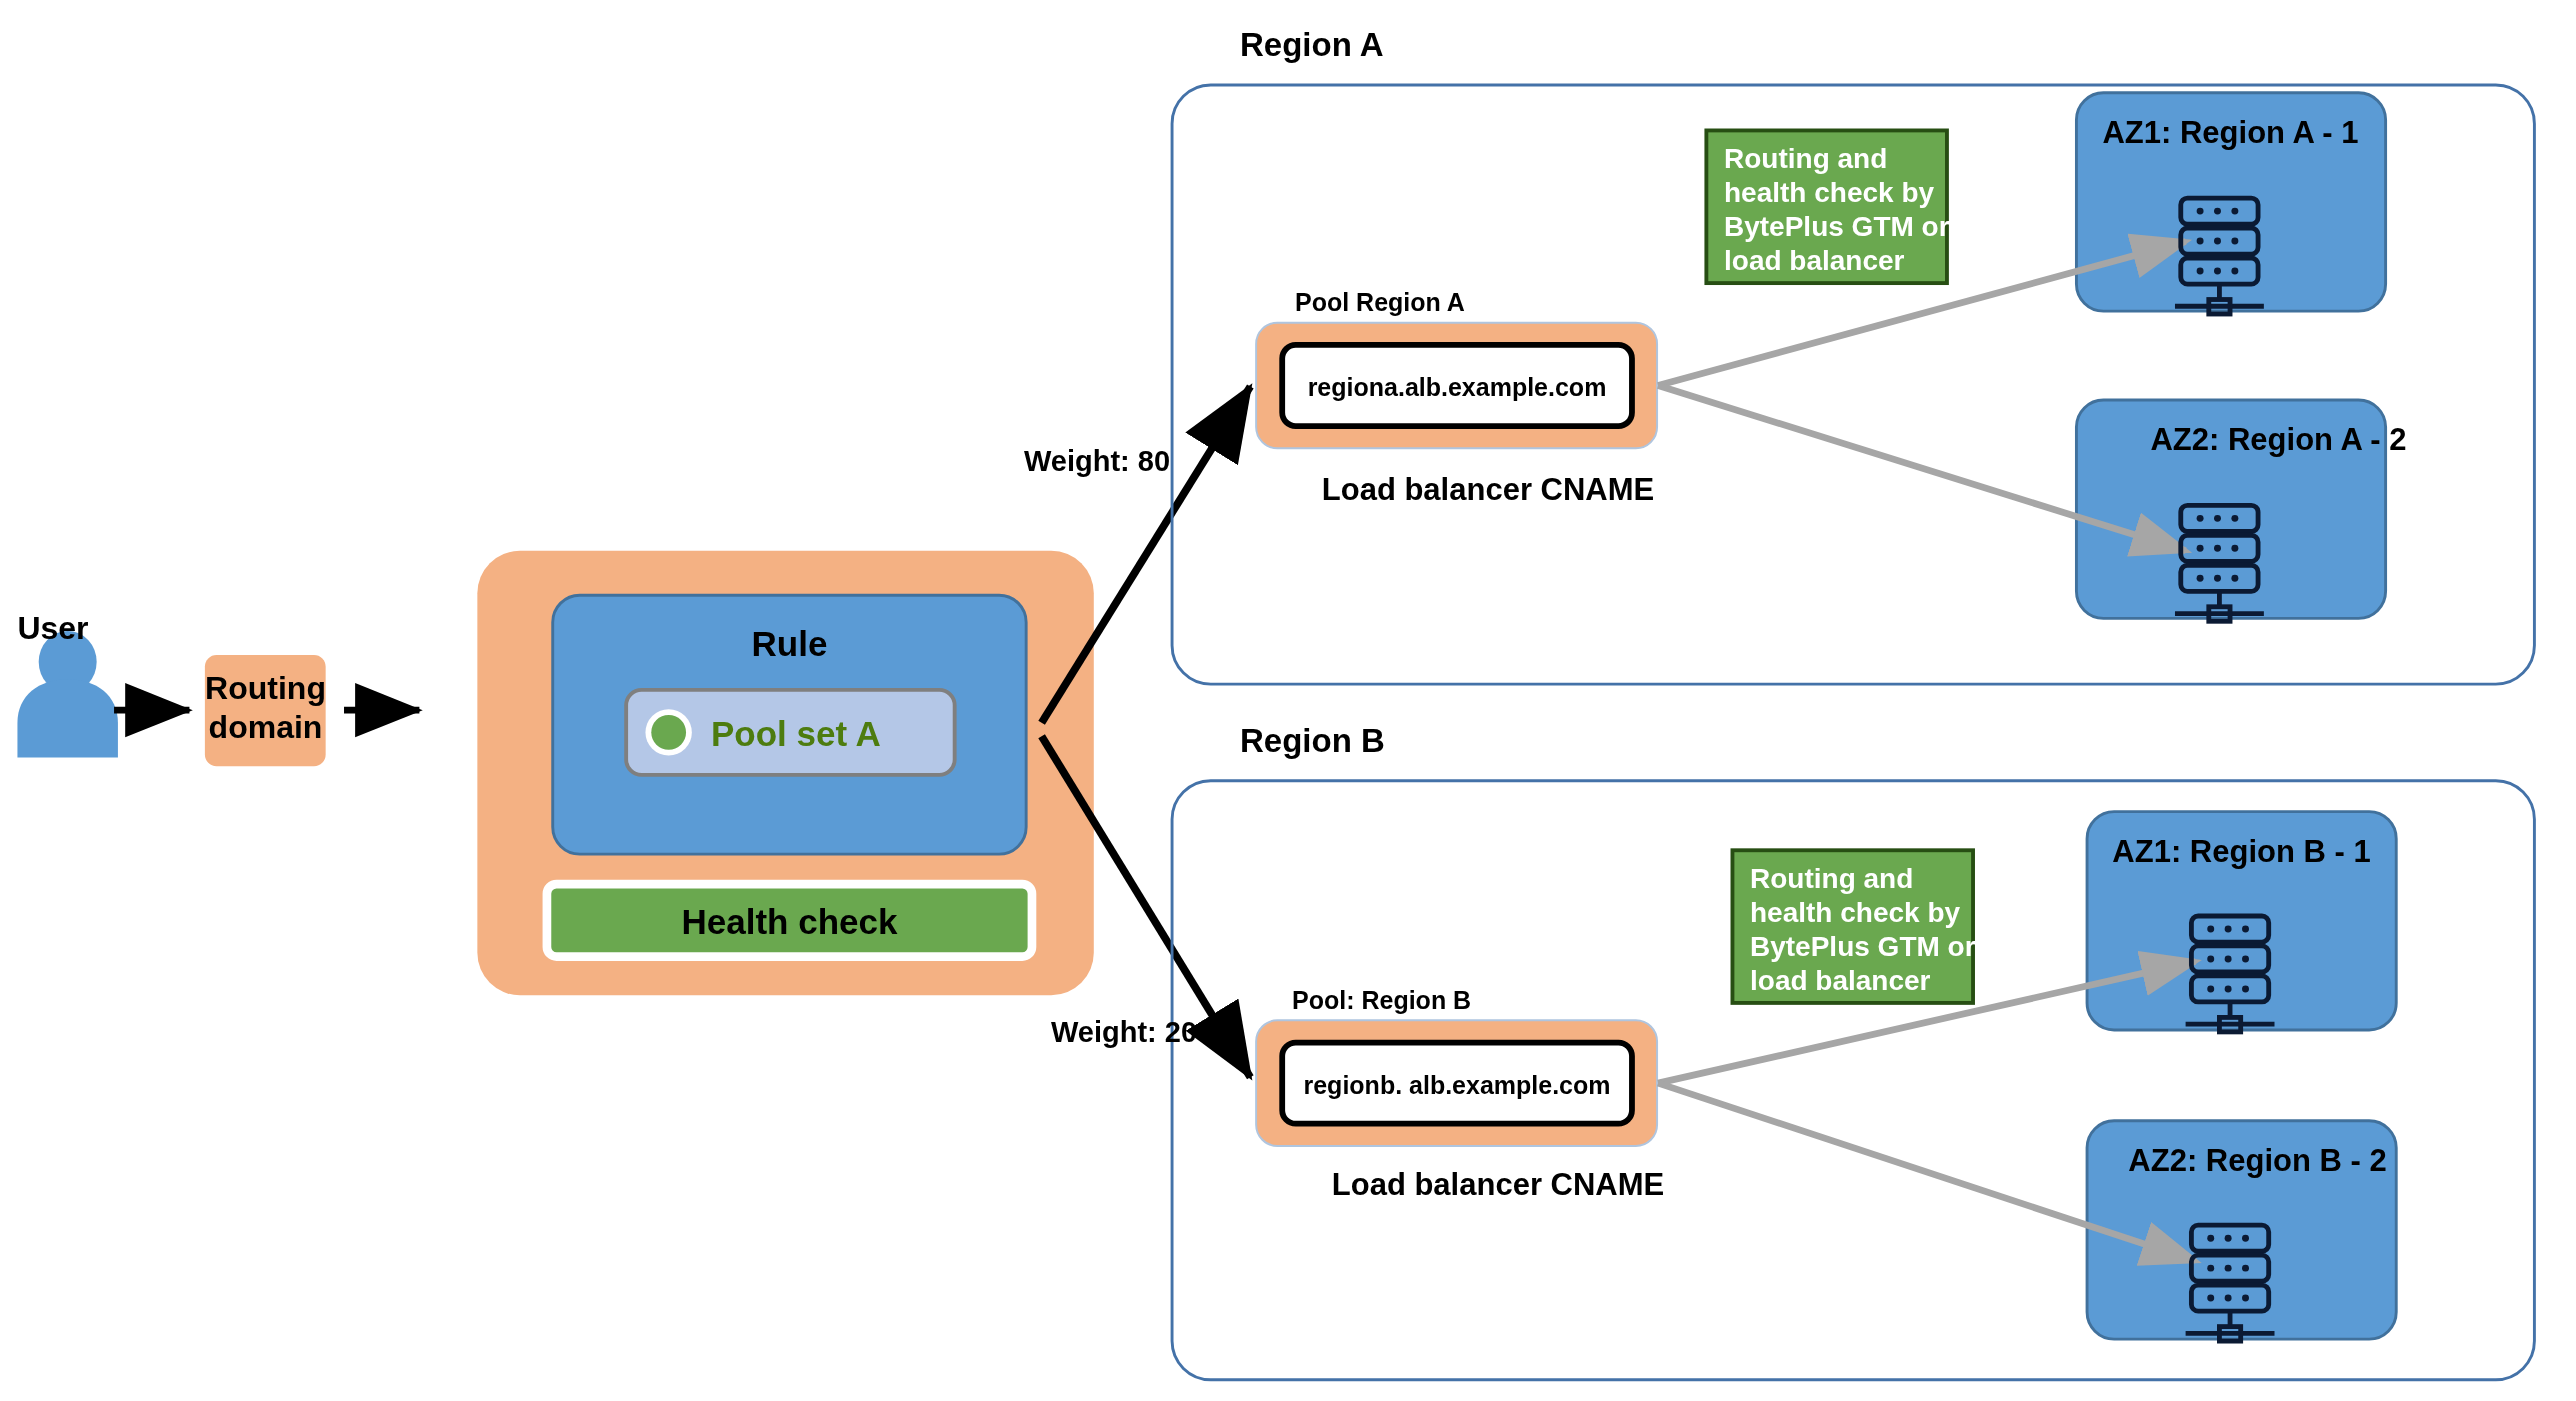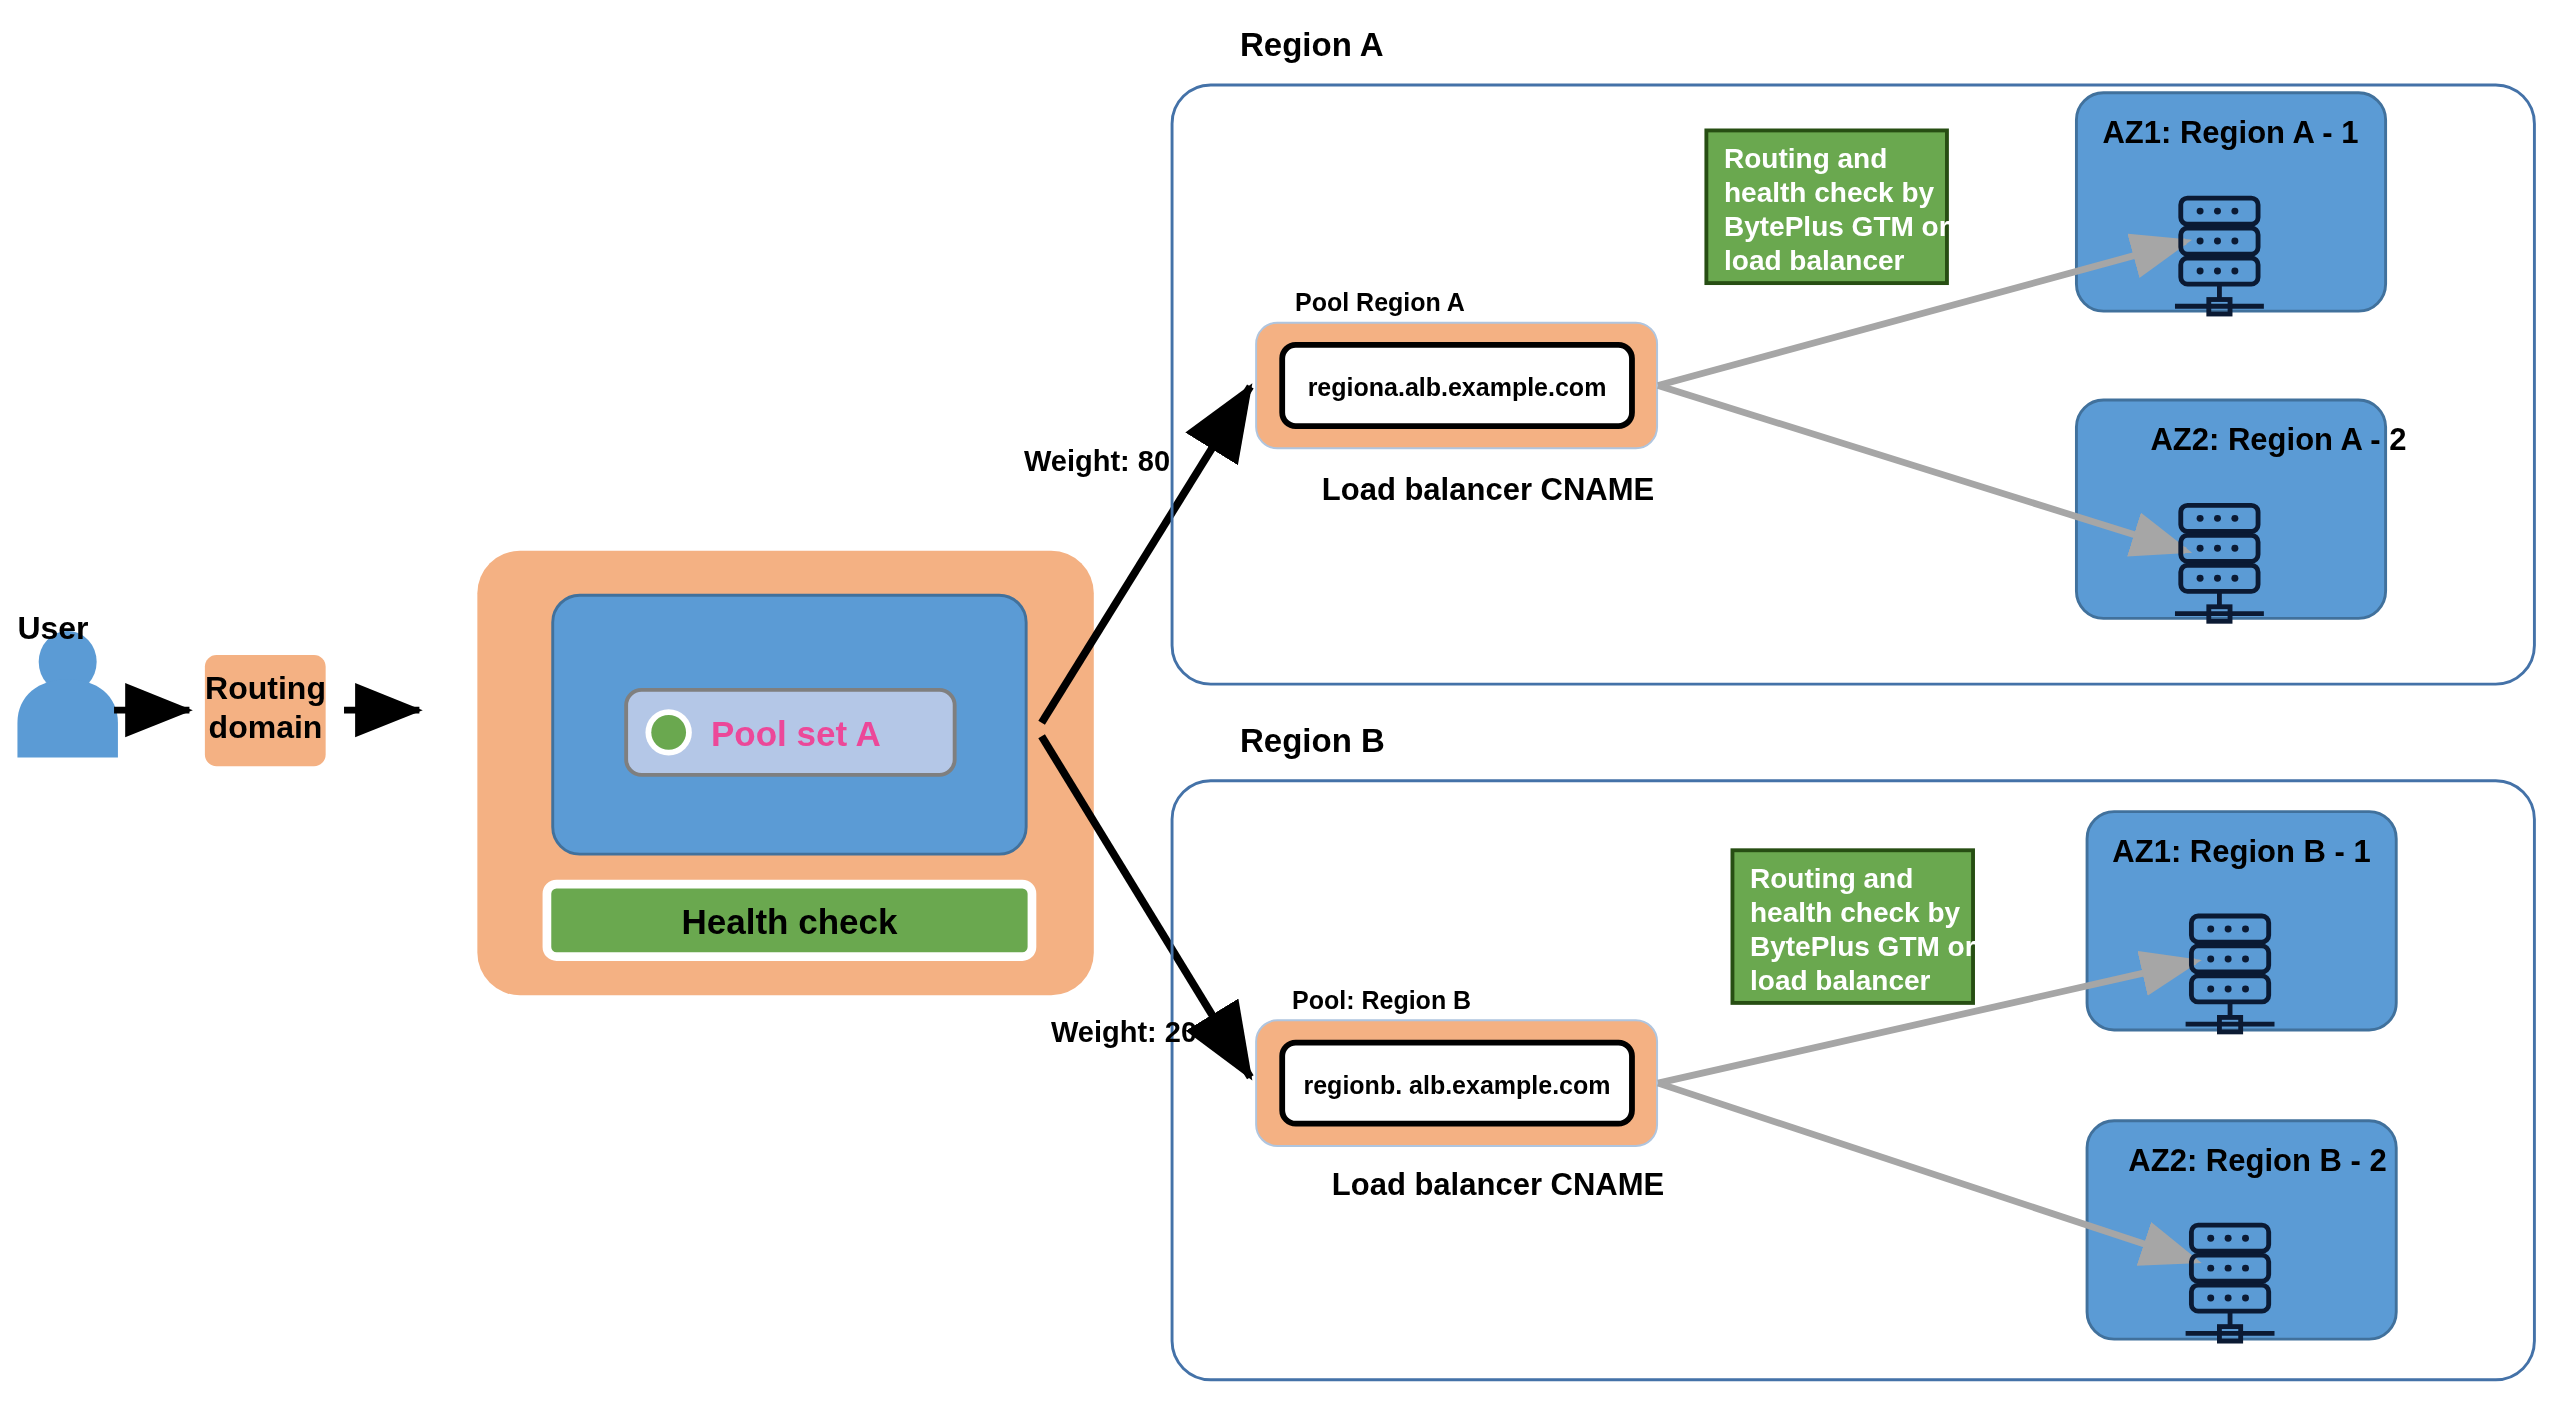--- a/index.html
+++ b/index.html
@@ -170,22 +170,23 @@
       <line x1="-6" y1="112" x2="86" y2="112" stroke="#0B1A33" stroke-width="5"></line>
       <rect x="29" y="105" width="22" height="15" fill="none" stroke="#0B1A33" stroke-width="5"></rect>
     </g>
   </svg>
 
   <div class="txt" style="left:17.4px; top:609px; font-size:32px;">User</div>
 
   <div class="txt ctr" style="left:205px; top:669px; width:121px; font-size:32px;">Routing
 domain</div>
 
-
-  <div class="txt" style="left:711px; top:713px; font-size:35px; color:#ec4899;">Pool set A</div>
+  <div class="txt ctr" style="left:553px; top:623px; width:473px; font-size:35px;">Rule</div>
+
+  <div class="txt" style="left:711px; top:713px; font-size:35px; color:#4d7c0f;">Pool set A</div>
 
   <div class="txt ctr" style="left:547px; top:901px; width:485px; font-size:35px;">Health check</div>
 
   <div class="txt" style="left:1024px; top:444px; font-size:29px;">Weight: 80</div>
   <div class="txt" style="left:1051px; top:1015px; font-size:29px;">Weight: 20</div>
 
   <div class="txt" style="left:1240px; top:25px; font-size:33px;">Region A</div>
 
   <div class="txt" style="left:1295px; top:287px; font-size:25px;">Pool Region A</div>
 

